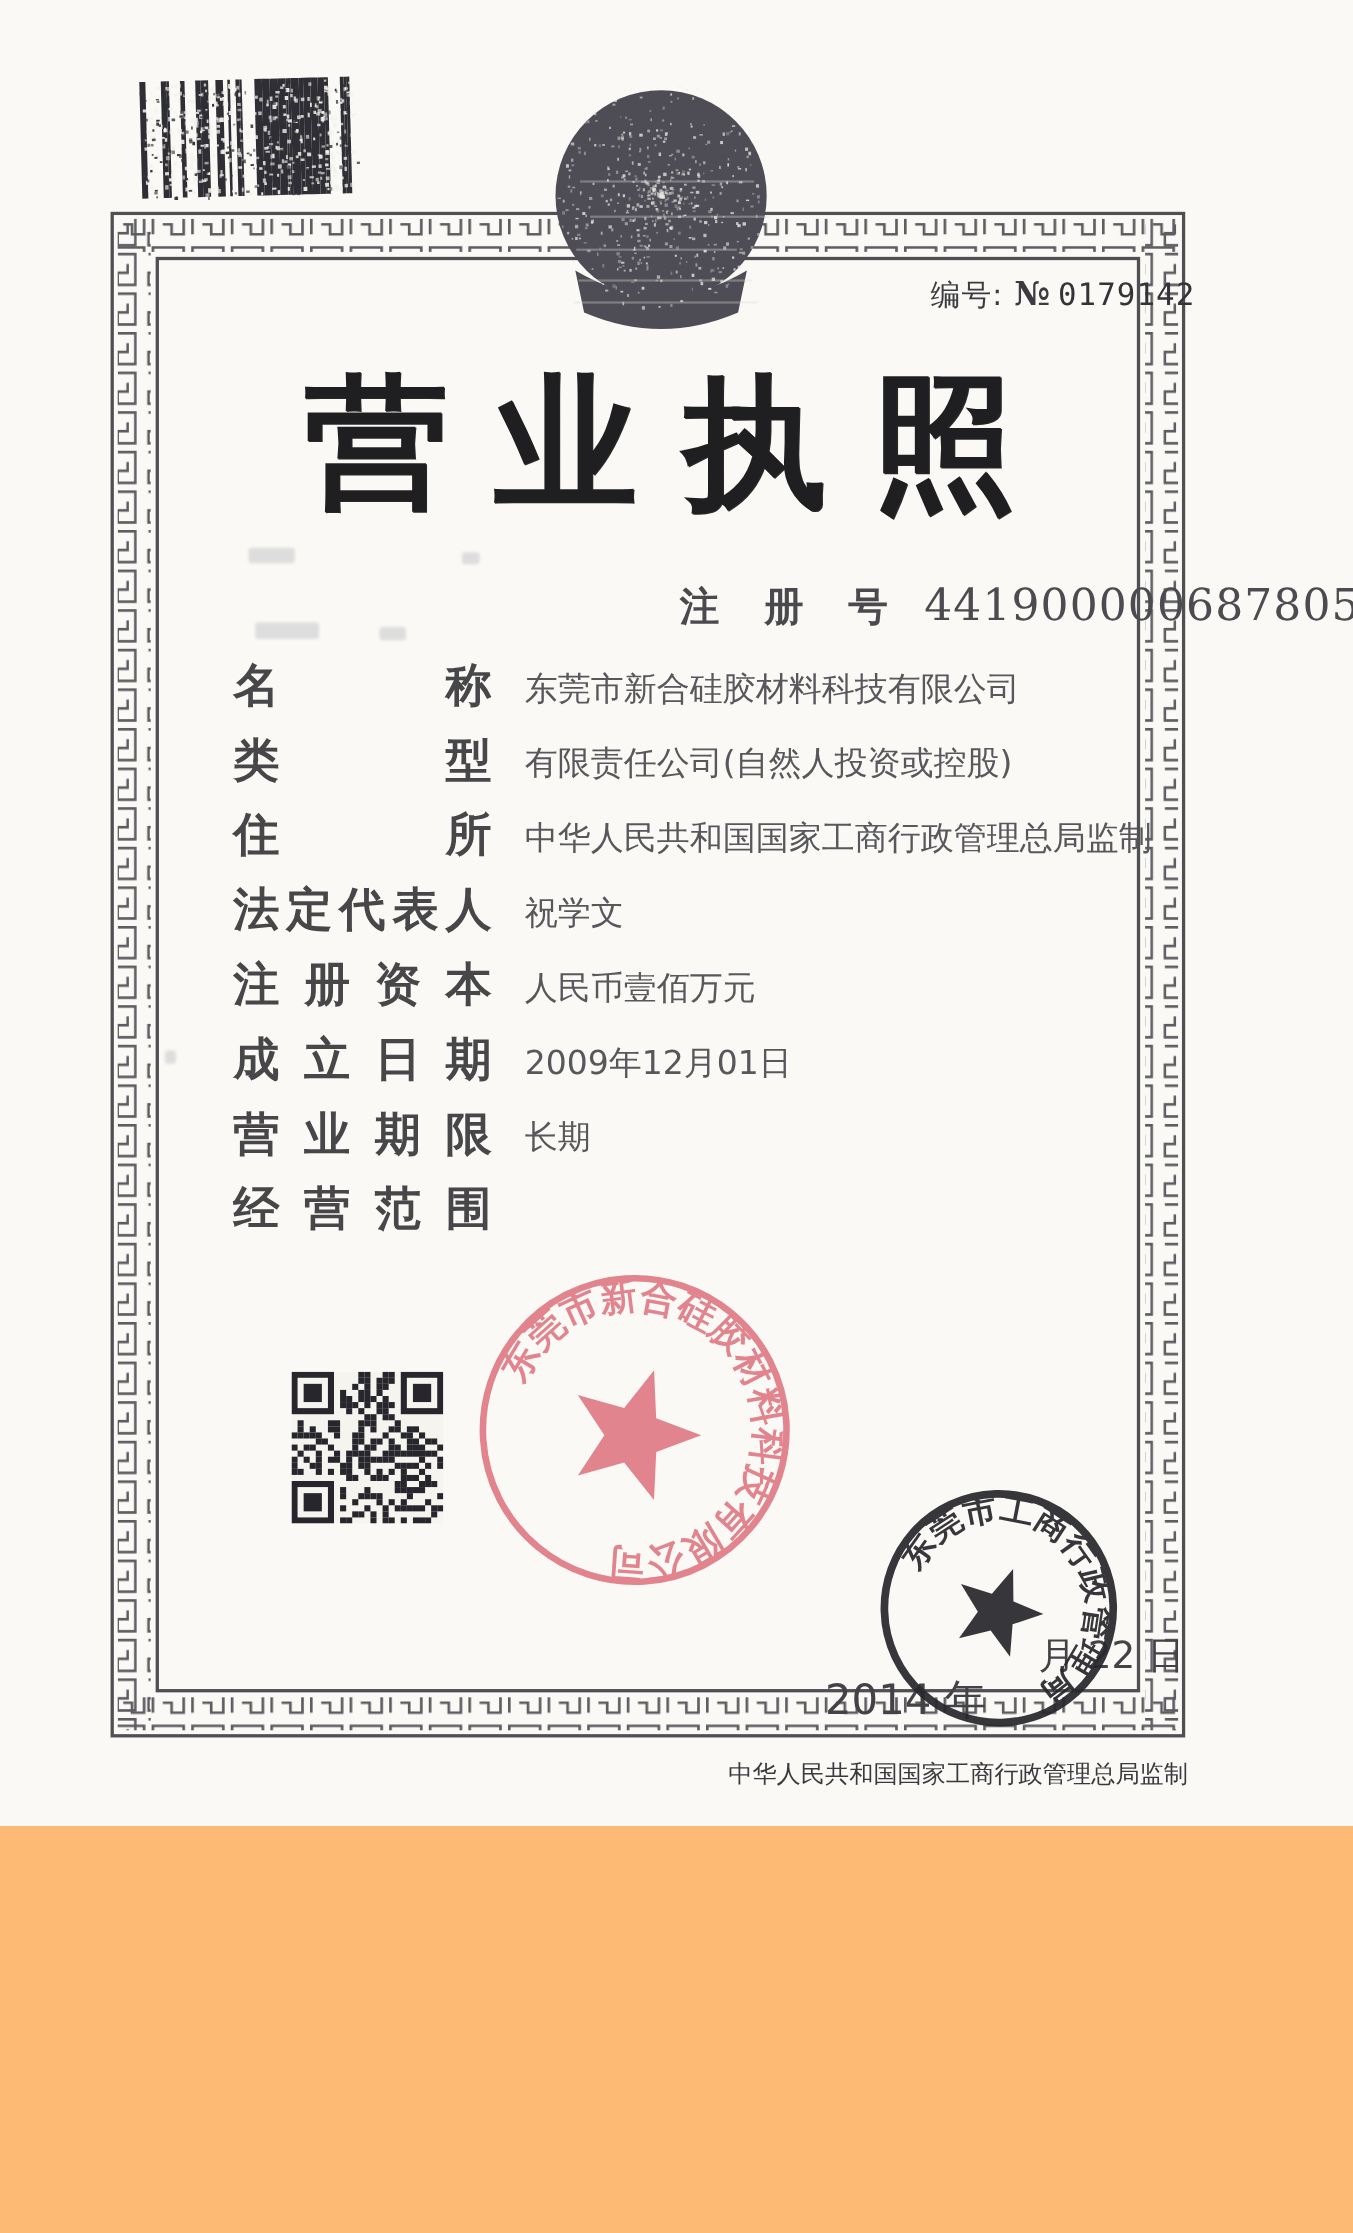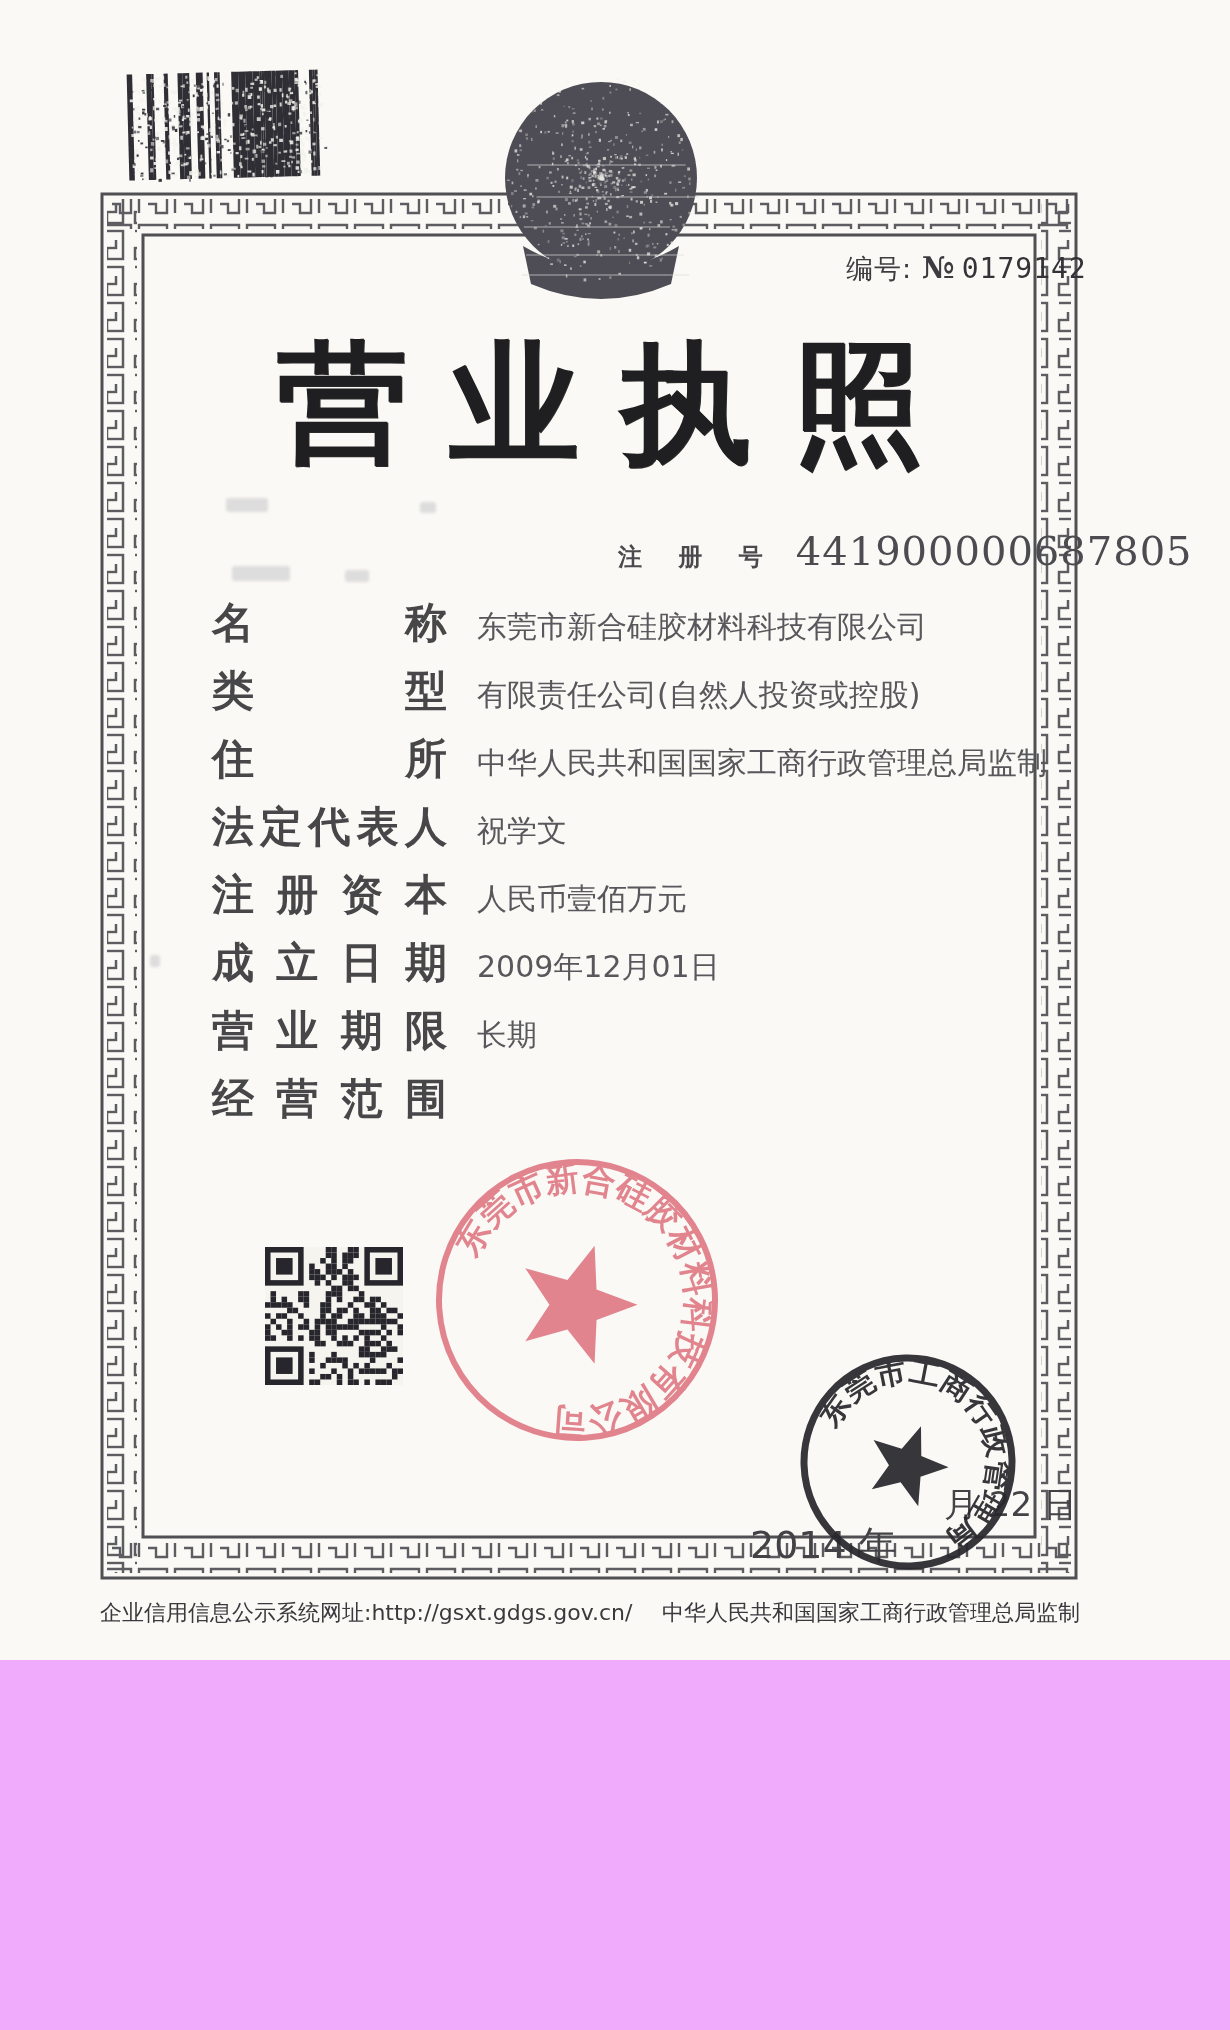--- a/index.html
+++ b/index.html
@@ -1,31 +1,31 @@
 <!DOCTYPE html>
 <html><head>
 <meta charset="utf-8">
 <style>
   html,body{margin:0;padding:0;background:#ffffff;}
-  #canvas{position:relative;width:1230px;height:2030px;background:#f0abfc;overflow:hidden;
+  #canvas{position:relative;width:1230px;height:2030px;background:#fdba74;overflow:hidden;
           font-family:"DejaVu Sans","Liberation Sans",sans-serif;}
   #paper{position:absolute;left:0;top:0;width:1230px;height:1660px;background:#faf9f5;}
   .abs{position:absolute;}
 
   
   #serial-line{left:846px;top:250px;font-size:27px;color:#3c3c40;letter-spacing:1px;white-space:nowrap;}
   #serial-line .nosym{font-family:"DejaVu Serif","Liberation Serif",serif;font-weight:bold;font-size:30px;padding:0 6px 0 10px;}
   #serial-line .num{font-family:"DejaVu Sans Mono","Liberation Mono",monospace;font-size:28px;color:#333338;}
 
   #title{left:200px;top:342px;width:800px;text-align:center;font-size:130px;line-height:1.1;
          font-family:Liberation Mono, monospace;font-weight:900;color:#1f1f22;
          letter-spacing:42px;text-indent:42px;text-shadow:1px 1px 0 #2a2a2a;}
 
   #reg-row{left:618px;top:528px;white-space:nowrap;}
-  #reg-row .rlabel{font-size:24px;color:#4a4a4e;letter-spacing:14px;font-weight:600;}
+  #reg-row .rlabel{font-size:36px;color:#4a4a4e;letter-spacing:14px;font-weight:600;}
   #reg-row .rvalue{font-family:"DejaVu Serif","Liberation Serif",serif;font-size:40px;color:#4b4b50;letter-spacing:1px;margin-left:14px;}
 
   
   #fields{left:212px;top:0;width:866px;height:1400px;}
   .field-row{position:absolute;left:0;display:flex;align-items:flex-start;width:866px;}
   .flabel{width:235px;display:flex;justify-content:space-between;flex:none;
           font-size:42px;font-weight:600;color:#474749;line-height:1.1;}
   .fvalue{margin-left:30px;width:583px;font-size:30px;color:#58585c;line-height:1.32;padding-top:7px;}
   .fvalue.small{font-size:24px;line-height:1.3;padding-top:4px;}
   .fvalue .boldpart{font-weight:bold;color:#47474b;}
@@ -1510,15 +1510,14 @@
       <polygon id="black-star" fill="#27272c" points="112.0,74.0 122.4,101.7 151.9,103.0 128.8,121.5 136.7,150.0 112.0,133.6 87.3,150.0 95.2,121.5 72.1,103.0 101.6,101.7"></polygon>
       <defs>
         <path id="blackArcPath" d="M112,112 m-80,0 a80,80 0 1 1 160,0 a80,80 0 1 1 -160,0" fill="none"></path>
       </defs>
       <text font-size="28" fill="#27272c" font-weight="bold">
         <textPath href="#blackArcPath" startOffset="6" textLength="305" lengthAdjust="spacingAndGlyphs">东莞市工商行政管理局</textPath>
       </text>
     </g>
   </svg>
 
-  <div class="abs footer-text" id="footer-left">企业信用信息公示系统网址:http://gsxt.gdgs.gov.cn/</div>
   <div class="abs footer-text" id="footer-right">中华人民共和国国家工商行政管理总局监制</div>
 </div>
 
 </body></html>

